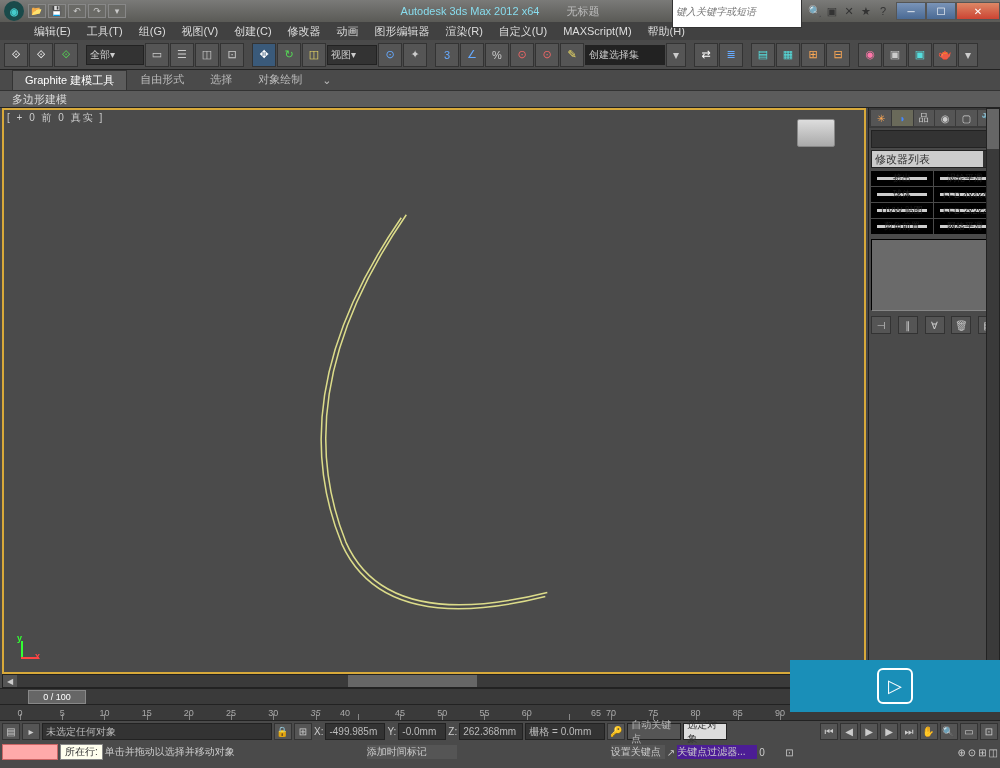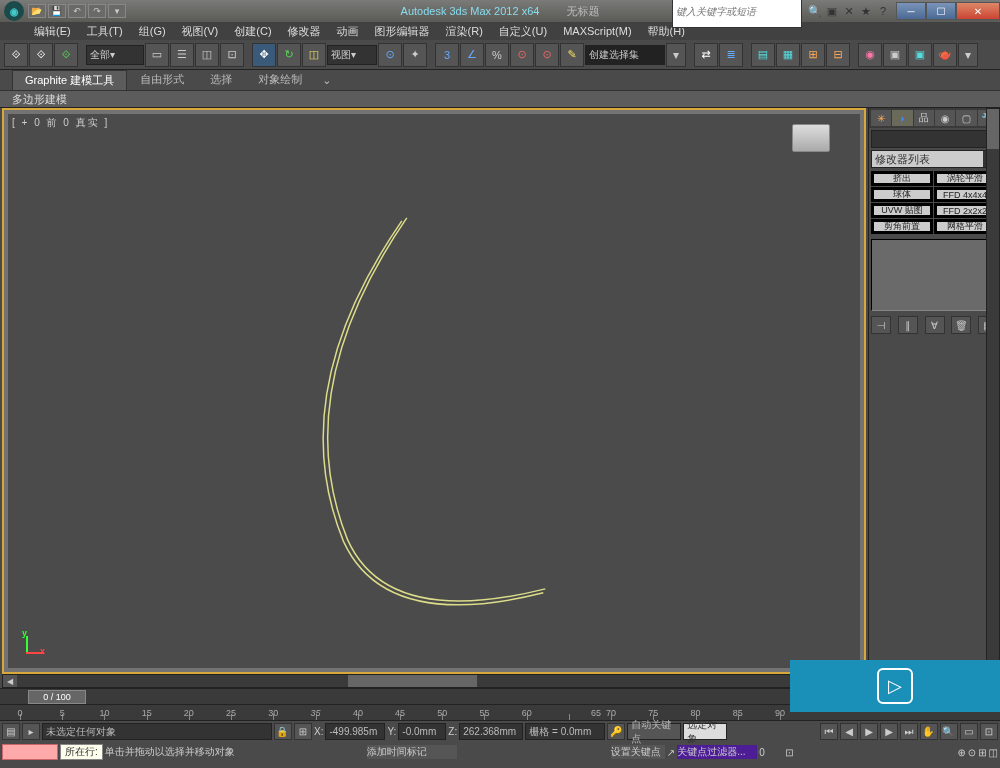--- a/index.html
+++ b/index.html
@@ -34,21 +34,21 @@
 
 
 .ribbon-tabs { height:20px; background:#4a4a4a; display:flex; align-items:flex-end; padding-left:12px; gap:0;}
 .ribbon-tabs .rtab { padding:2px 12px; color:#bbb; font-size:11px; border:1px solid transparent;}
 .ribbon-tabs .rtab.active { background:#5c5c5c; border:1px solid #333; border-bottom:none; color:#fff;}
 .ribbon-body { height:18px; background:#5c5c5c; border-top:1px solid #333; border-bottom:1px solid #222; display:flex; align-items:center; padding-left:12px; color:#ddd; font-size:11px;}
 
 
 .main { display:flex; height: 580px; }
 .viewport-wrap { flex:1; display:flex; flex-direction:column; }
-.viewport { flex:1; background:#4b4b4b; border:6px solid #737373; position:relative; margin:0 2px;}
+.viewport { flex:1; background:#4b4b4b; border:1px solid #737373; position:relative; margin:0 2px;}
 .viewport.active { outline:2px solid #d8a93a; outline-offset:-2px;}
 .vp-label { position:absolute; top:2px; left:4px; color:#ccc; font-size:10px; letter-spacing:2px;}
 .vp-cube { position:absolute; top:10px; right:30px; width:38px; height:28px; background:linear-gradient(#ddd,#aaa); border:1px solid #888; border-radius:2px;}
 .axis { position:absolute; bottom:10px; left:12px; width:30px; height:30px;}
 .axis .ax { position:absolute; font-size:9px; font-weight:bold;}
 .axis .ay { color:#3f3; left:2px; top:0;}
 .axis .ax-x { color:#f44; left:20px; top:18px;}
 .axis-line-y { position:absolute; width:2px; height:18px; background:#3f3; left:6px; top:8px;}
 .axis-line-x { position:absolute; width:18px; height:2px; background:#f44; left:6px; top:24px;}
 .hscroll { height:14px; background:#3a3a3a; border:1px solid #222; margin:0 2px; position:relative;}
@@ -58,21 +58,21 @@
 
 
 .rpanel { width:132px; background:#4a4a4a; border-left:1px solid #222; display:flex; flex-direction:column;}
 .rp-tabs { height:20px; display:flex; background:#3a3a3a; gap:1px; padding:2px;}
 .rp-tabs div { flex:1; background:#555; display:flex; align-items:center; justify-content:center; font-size:10px;}
 .rp-tabs div.active { background:#6a6a5a;}
 .rp-name { height:18px; background:#333; margin:2px; border:1px solid #222;}
 .rp-modlist { height:18px; background:#ccc; color:#333; margin:0 2px 3px; border:1px solid #222; font-size:11px; display:flex; align-items:center; padding:0 3px; position:relative;}
 .rp-modlist .dd { position:absolute; right:0; width:14px; height:100%; background:#333; color:#ccc; display:flex; align-items:center; justify-content:center; font-size:8px;}
 .rp-btns { display:flex; flex-wrap:wrap; gap:1px; margin:0 2px 3px;}
-.rp-btns div { width:62px; height:15px; background:#ccc; color:#222; font-size:9px; display:flex; align-items:center; justify-content:center; border:3px solid #000000;}
+.rp-btns div { width:62px; height:15px; background:#ccc; color:#222; font-size:9px; display:flex; align-items:center; justify-content:center; border:6px solid #000000;}
 .rp-stack { height:72px; background:#6a6a6a; margin:2px; border:1px inset #333;}
 .rp-stackbtns { display:flex; gap:2px; margin:3px 2px; justify-content:space-between;}
 .rp-stackbtns div { width:20px; height:18px; background:#555; border:1px solid #333; display:flex; align-items:center; justify-content:center; font-size:10px;}
 .rp-vscroll { position:absolute; right:0; top:108px; bottom:80px; width:14px; background:#3a3a3a; border:1px solid #222;}
 .rp-vscroll .thumb { position:absolute; top:0; height:40px; width:100%; background:#666;}
 
 
 .timeline { height:16px; background:#3a3a3a; border-top:1px solid #222; display:flex; align-items:center; position:relative;text-align:center;}
 .timeline .frame { position:absolute; left:28px; width:58px; height:14px; background:#666; border:1px solid #888; color:#fff; font-size:9px; display:flex; align-items:center; justify-content:center;}
 .tick { position:absolute; bottom:0; width:1px; height:6px; background:#888;}
@@ -330,21 +330,21 @@
     <div class="ticklbl" style="left: 146.667px;">15</div>
     <div class="tick" style="left: 188.889px;"></div>
     <div class="ticklbl" style="left: 188.889px;">20</div>
     <div class="tick" style="left: 231.111px;"></div>
     <div class="ticklbl" style="left: 231.111px;">25</div>
     <div class="tick" style="left: 273.333px;"></div>
     <div class="ticklbl" style="left: 273.333px;">30</div>
     <div class="tick" style="left: 315.556px;"></div>
     <div class="ticklbl" style="left: 315.556px; font-style: italic;">35</div>
     <div class="tick" style="left: 357.778px;"></div>
-    <div class="ticklbl" style="left: 358px;">40</div>
+    <div class="ticklbl" style="left: 345px;">40</div>
     <div class="tick" style="left: 400px;"></div>
     <div class="ticklbl" style="left: 400px;">45</div>
     <div class="tick" style="left: 442.222px;"></div>
     <div class="ticklbl" style="left: 442.222px;">50</div>
     <div class="tick" style="left: 484.444px;"></div>
     <div class="ticklbl" style="left: 484.444px;">55</div>
     <div class="tick" style="left: 526.667px;"></div>
     <div class="ticklbl" style="left: 526.667px;">60</div>
     <div class="tick" style="left: 568.889px;"></div>
     <div class="ticklbl" style="left: 596px;">65</div>

